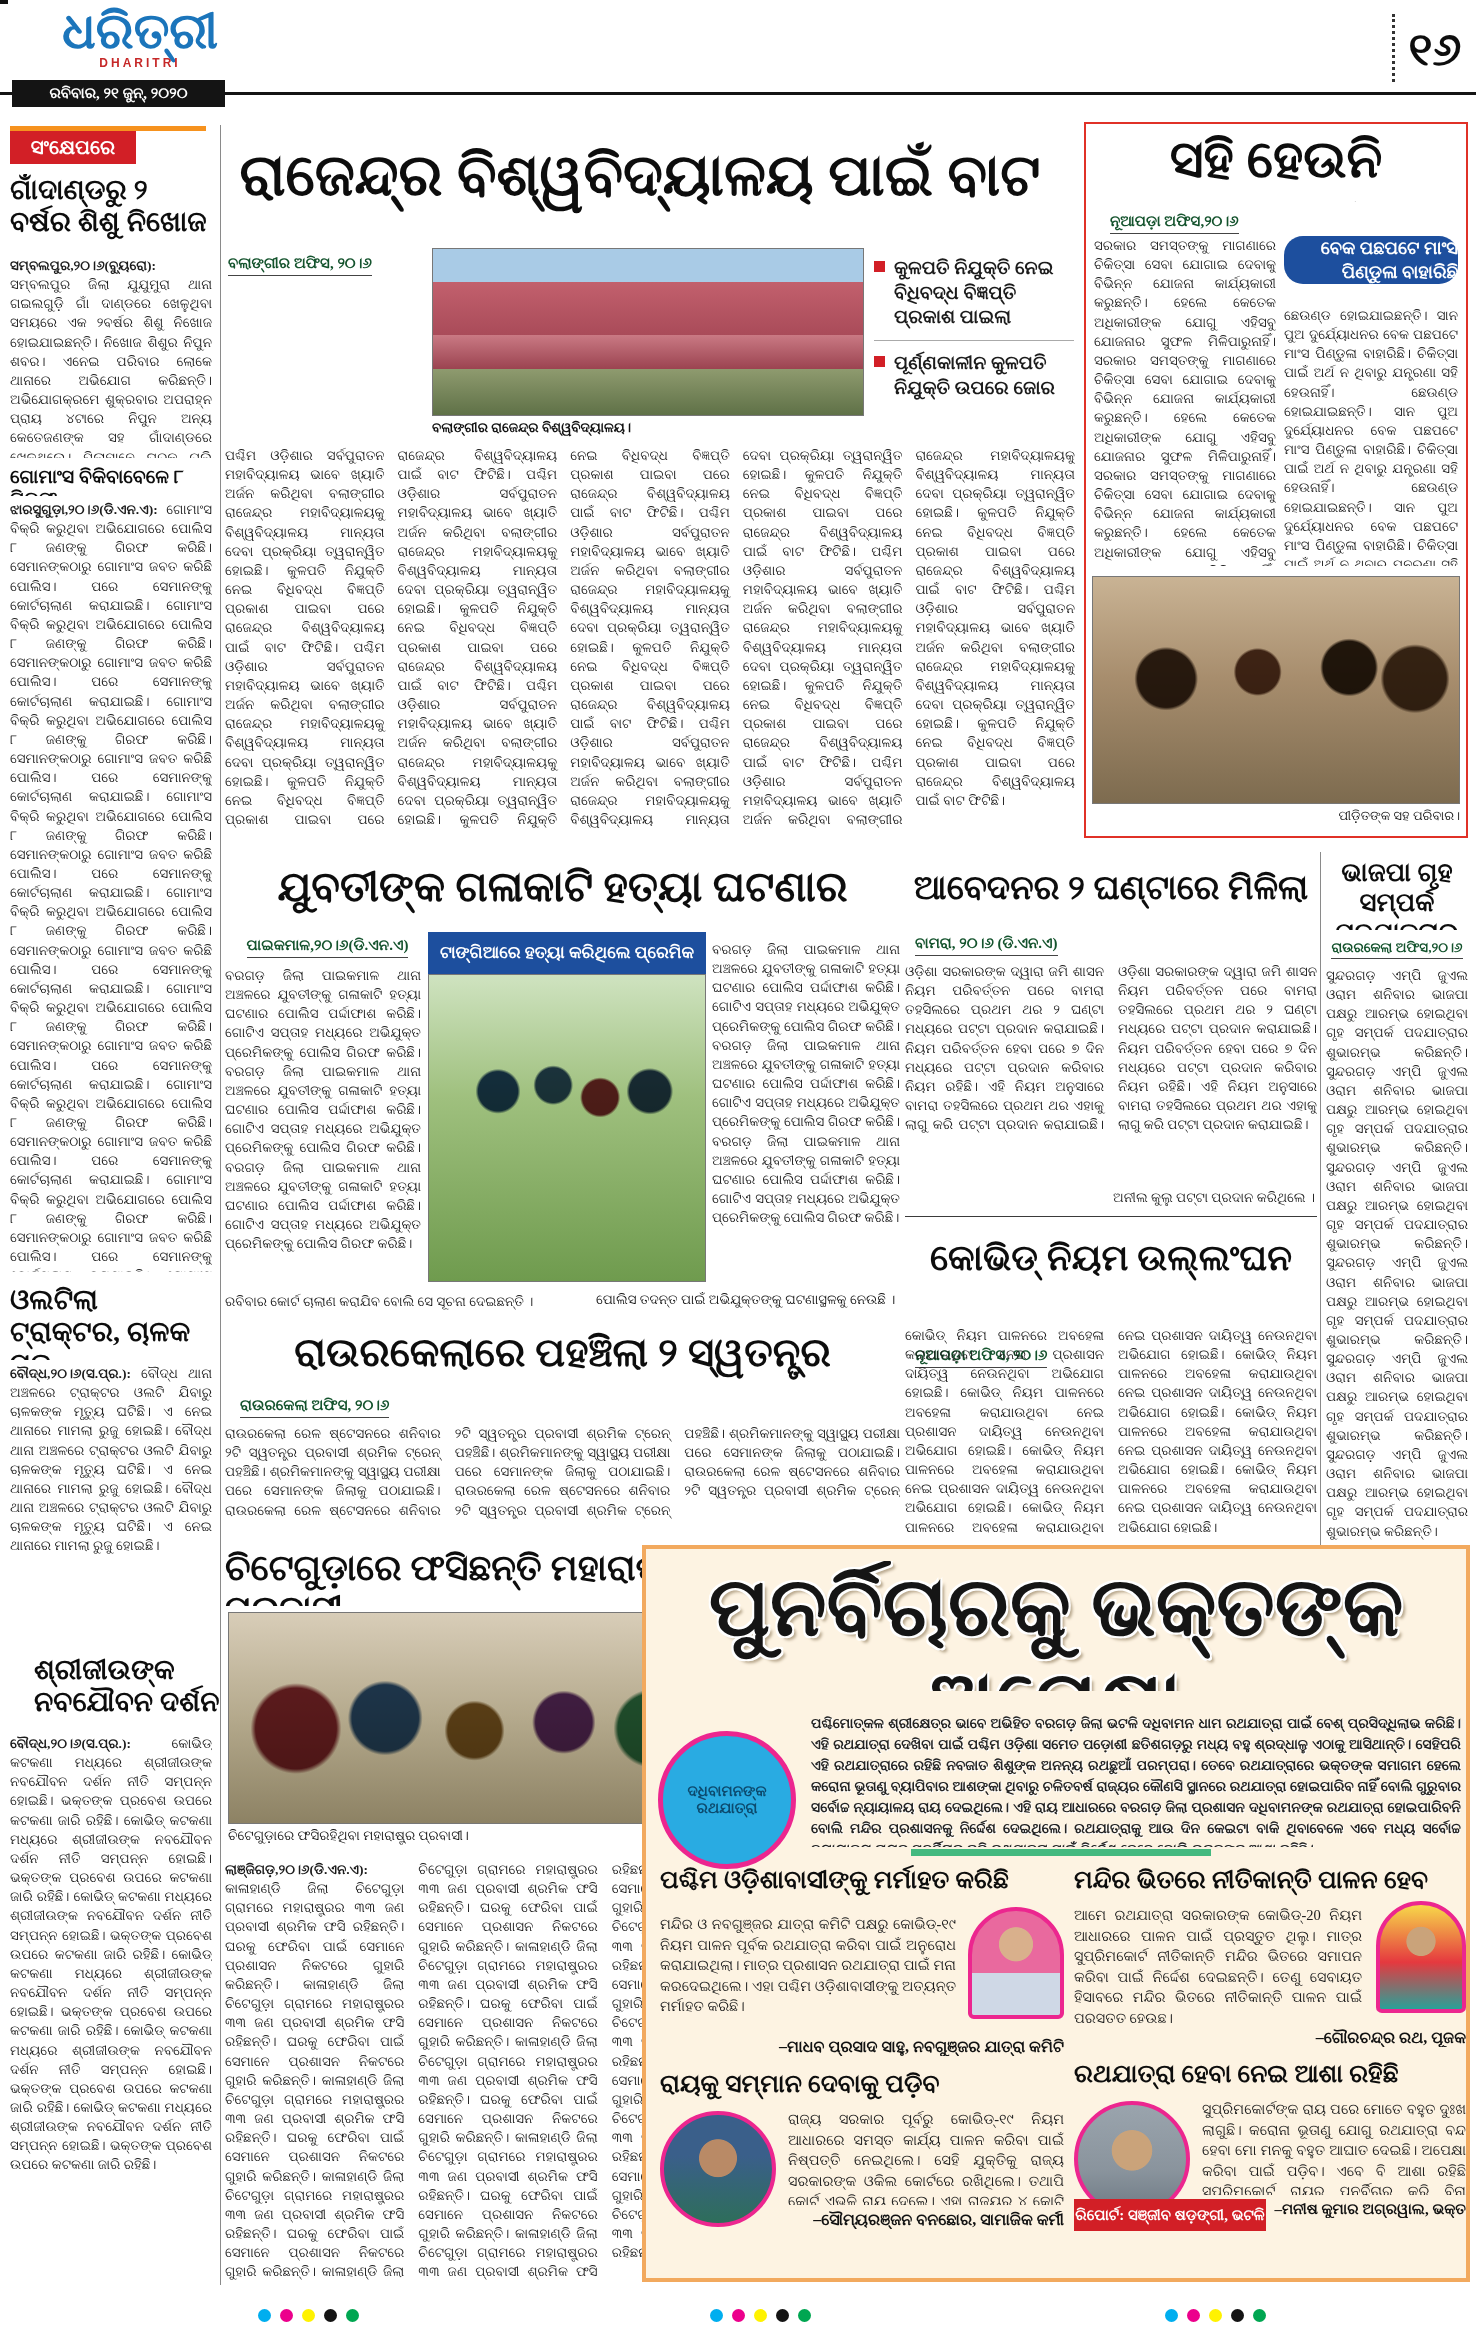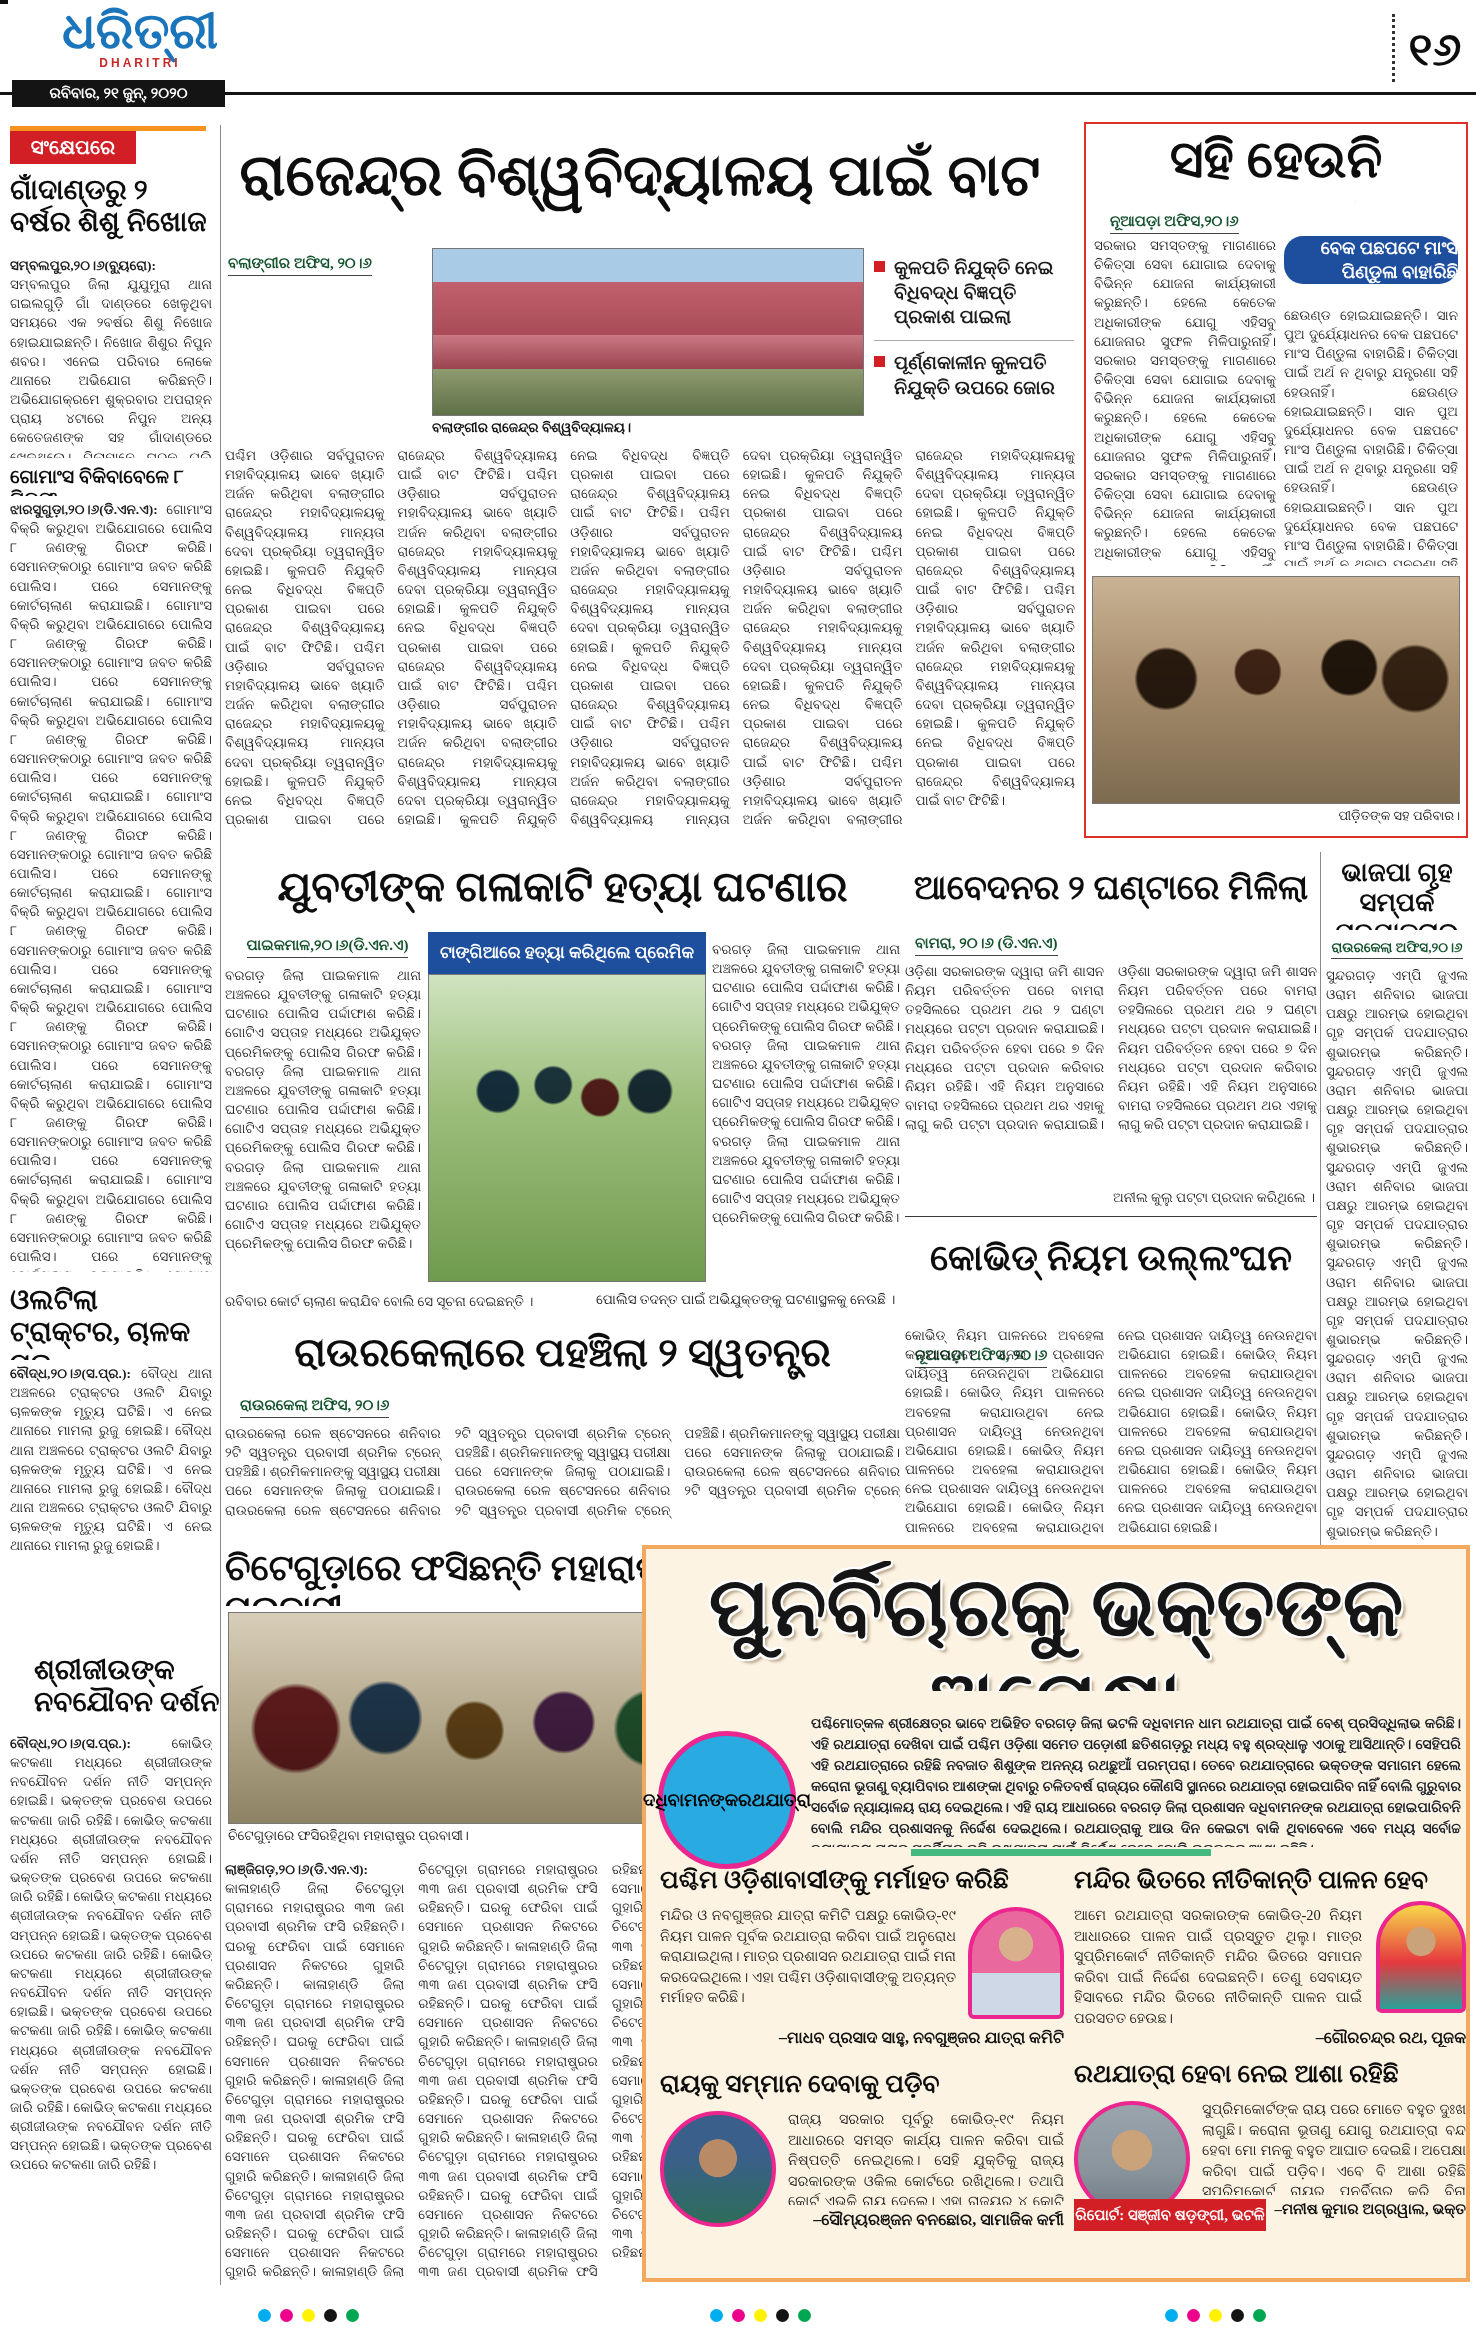--- a/index.html
+++ b/index.html
@@ -142,33 +142,33 @@
       radial-gradient(circle at 60% 52%, #562a6e 8%, transparent 9%),
       radial-gradient(circle at 76% 55%, #2a6e4a 8%, transparent 9%),
       radial-gradient(circle at 90% 50%, #8a3a2a 8%, transparent 9%);background-blend-mode:multiply;"></div>
   <div class="abs cap" style="left:228px;top:1828px;width:560px;height:22px;font-weight:400;">ଚିଟେଗୁଡ଼ାରେ ଫସିରହିଥିବା ମହାରାଷ୍ଟ୍ର ପ୍ରବାସୀ।</div>
   <div class="abs bd cols3" style="left:225px;top:1860px;width:566px;height:428px;"><b>ଲାଞ୍ଜିଗଡ଼,୨୦।୬(ଡି.ଏନ.ଏ):</b> <span>କାଳାହାଣ୍ଡି ଜିଲା ଚିଟେଗୁଡ଼ା ଗ୍ରାମରେ ମହାରାଷ୍ଟ୍ରର ୩୩ ଜଣ ପ୍ରବାସୀ ଶ୍ରମିକ ଫସି ରହିଛନ୍ତି। ଘରକୁ ଫେରିବା ପାଇଁ ସେମାନେ ପ୍ରଶାସନ ନିକଟରେ ଗୁହାରି କରିଛନ୍ତି।  କାଳାହାଣ୍ଡି ଜିଲା ଚିଟେଗୁଡ଼ା ଗ୍ରାମରେ ମହାରାଷ୍ଟ୍ରର ୩୩ ଜଣ ପ୍ରବାସୀ ଶ୍ରମିକ ଫସି ରହିଛନ୍ତି। ଘରକୁ ଫେରିବା ପାଇଁ ସେମାନେ ପ୍ରଶାସନ ନିକଟରେ ଗୁହାରି କରିଛନ୍ତି।  କାଳାହାଣ୍ଡି ଜିଲା ଚିଟେଗୁଡ଼ା ଗ୍ରାମରେ ମହାରାଷ୍ଟ୍ରର ୩୩ ଜଣ ପ୍ରବାସୀ ଶ୍ରମିକ ଫସି ରହିଛନ୍ତି। ଘରକୁ ଫେରିବା ପାଇଁ ସେମାନେ ପ୍ରଶାସନ ନିକଟରେ ଗୁହାରି କରିଛନ୍ତି।  କାଳାହାଣ୍ଡି ଜିଲା ଚିଟେଗୁଡ଼ା ଗ୍ରାମରେ ମହାରାଷ୍ଟ୍ରର ୩୩ ଜଣ ପ୍ରବାସୀ ଶ୍ରମିକ ଫସି ରହିଛନ୍ତି। ଘରକୁ ଫେରିବା ପାଇଁ ସେମାନେ ପ୍ରଶାସନ ନିକଟରେ ଗୁହାରି କରିଛନ୍ତି।  କାଳାହାଣ୍ଡି ଜିଲା ଚିଟେଗୁଡ଼ା ଗ୍ରାମରେ ମହାରାଷ୍ଟ୍ରର ୩୩ ଜଣ ପ୍ରବାସୀ ଶ୍ରମିକ ଫସି ରହିଛନ୍ତି। ଘରକୁ ଫେରିବା ପାଇଁ ସେମାନେ ପ୍ରଶାସନ ନିକଟରେ ଗୁହାରି କରିଛନ୍ତି।  କାଳାହାଣ୍ଡି ଜିଲା ଚିଟେଗୁଡ଼ା ଗ୍ରାମରେ ମହାରାଷ୍ଟ୍ରର ୩୩ ଜଣ ପ୍ରବାସୀ ଶ୍ରମିକ ଫସି ରହିଛନ୍ତି। ଘରକୁ ଫେରିବା ପାଇଁ ସେମାନେ ପ୍ରଶାସନ ନିକଟରେ ଗୁହାରି କରିଛନ୍ତି।  କାଳାହାଣ୍ଡି ଜିଲା ଚିଟେଗୁଡ଼ା ଗ୍ରାମରେ ମହାରାଷ୍ଟ୍ରର ୩୩ ଜଣ ପ୍ରବାସୀ ଶ୍ରମିକ ଫସି ରହିଛନ୍ତି। ଘରକୁ ଫେରିବା ପାଇଁ ସେମାନେ ପ୍ରଶାସନ ନିକଟରେ ଗୁହାରି କରିଛନ୍ତି।  କାଳାହାଣ୍ଡି ଜିଲା ଚିଟେଗୁଡ଼ା ଗ୍ରାମରେ ମହାରାଷ୍ଟ୍ରର ୩୩ ଜଣ ପ୍ରବାସୀ ଶ୍ରମିକ ଫସି ରହିଛନ୍ତି। ଘରକୁ ଫେରିବା ପାଇଁ ସେମାନେ ପ୍ରଶାସନ ନିକଟରେ ଗୁହାରି କରିଛନ୍ତି।  କାଳାହାଣ୍ଡି ଜିଲା ଚିଟେଗୁଡ଼ା ଗ୍ରାମରେ ମହାରାଷ୍ଟ୍ରର ୩୩ ଜଣ ପ୍ରବାସୀ ଶ୍ରମିକ ଫସି ରହିଛନ୍ତି। ଘରକୁ ଫେରିବା ପାଇଁ ସେମାନେ ପ୍ରଶାସନ ନିକଟରେ ଗୁହାରି କରିଛନ୍ତି।  କାଳାହାଣ୍ଡି ଜିଲା ଚିଟେଗୁଡ଼ା ଗ୍ରାମରେ ମହାରାଷ୍ଟ୍ରର ୩୩ ଜଣ ପ୍ରବାସୀ ଶ୍ରମିକ ଫସି ରହିଛନ୍ତି। ଘରକୁ ଫେରିବା ପାଇଁ ସେମାନେ ପ୍ରଶାସନ ନିକଟରେ ଗୁହାରି କରିଛନ୍ତି।  କାଳାହାଣ୍ଡି ଜିଲା ଚିଟେଗୁଡ଼ା ଗ୍ରାମରେ ମହାରାଷ୍ଟ୍ରର ୩୩ ଜଣ ପ୍ରବାସୀ ଶ୍ରମିକ ଫସି ରହିଛନ୍ତି। ଘରକୁ ଫେରିବା ପାଇଁ ସେମାନେ ପ୍ରଶାସନ ନିକଟରେ ଗୁହାରି କରିଛନ୍ତି।  କାଳାହାଣ୍ଡି ଜିଲା ଚିଟେଗୁଡ଼ା ଗ୍ରାମରେ ମହାରାଷ୍ଟ୍ରର ୩୩ ଜଣ ପ୍ରବାସୀ ଶ୍ରମିକ ଫସି ରହିଛନ୍ତି। ଘରକୁ ଫେରିବା ପାଇଁ ସେମାନେ ପ୍ରଶାସନ ନିକଟରେ ଗୁହାରି କରିଛନ୍ତି।  କାଳାହାଣ୍ଡି ଜିଲା ଚିଟେଗୁଡ଼ା ଗ୍ରାମରେ ମହାରାଷ୍ଟ୍ରର ୩୩ ଜଣ ପ୍ରବାସୀ ଶ୍ରମିକ ଫସି ରହିଛନ୍ତି। ଘରକୁ ଫେରିବା ପାଇଁ ସେମାନେ ପ୍ରଶାସନ ନିକଟରେ ଗୁହାରି କରିଛନ୍ତି। </span></div>
 
   <div class="abs" style="left:642px;top:1545px;width:828px;height:737px;border:4px solid #f2a95e;box-sizing:border-box;background:#fdf3e2;">
 
     <div class="hl ctr" style="margin-top:12px;height:130px;font-size:82px;color:#151515;text-shadow:2px 2px 0 #fff,-2px -2px 0 #fff,2px -2px 0 #fff,-2px 2px 0 #fff,4px 4px 3px #b9a98f;">ପୁନର୍ବିଚାରକୁ ଭକ୍ତଙ୍କ ଅପେକ୍ଷା</div>
 
-    <div style="position:absolute;left:12px;top:182px;width:138px;height:138px;border-radius:50%;background:#29abe2;border:5px solid #ec268f;color:#000000;font-weight:700;font-size:18px;display:flex;flex-direction:row;align-items:center;justify-content:center;text-align:center;box-sizing:border-box;">
+    <div style="position:absolute;left:12px;top:182px;width:138px;height:138px;border-radius:50%;background:#29abe2;border:5px solid #ec268f;color:#0c4a6e;font-weight:700;font-size:15px;display:flex;flex-direction:column;align-items:center;justify-content:center;text-align:center;box-sizing:border-box;">
       <span>ଦଧିବାମନଙ୍କ</span>
       <span>ରଥଯାତ୍ରା</span>
     </div>
 
     <div style="position:absolute;left:165px;top:164px;width:650px;height:134px;font-size:14px;font-weight:600;line-height:1.5;text-align:justify;color:#222;text-shadow:1px 1px 0 #fff;overflow:hidden;">ପଶ୍ଚିମୋତ୍କଳ ଶ୍ରୀକ୍ଷେତ୍ର ଭାବେ ଅଭିହିତ ବରଗଡ଼ ଜିଲା ଭଟଳି ଦଧିବାମନ ଧାମ ରଥଯାତ୍ରା ପାଇଁ ବେଶ୍ ପ୍ରସିଦ୍ଧିଲାଭ କରିଛି। ଏହି ରଥଯାତ୍ରା ଦେଖିବା ପାଇଁ ପଶ୍ଚିମ ଓଡ଼ିଶା ସମେତ ପଡ଼ୋଶୀ ଛତିଶଗଡ଼ରୁ ମଧ୍ୟ ବହୁ ଶ୍ରଦ୍ଧାଳୁ ଏଠାକୁ ଆସିଥାନ୍ତି। ସେହିପରି ଏହି ରଥଯାତ୍ରାରେ ରହିଛି ନବଜାତ ଶିଶୁଙ୍କ ଅନନ୍ୟ ରଥଛୁଆଁ ପରମ୍ପରା। ତେବେ ରଥଯାତ୍ରାରେ ଭକ୍ତଙ୍କ ସମାଗମ ହେଲେ କରୋନା ଭୂତାଣୁ ବ୍ୟାପିବାର ଆଶଙ୍କା ଥିବାରୁ ଚଳିତବର୍ଷ ରାଜ୍ୟର କୌଣସି ସ୍ଥାନରେ ରଥଯାତ୍ରା ହୋଇପାରିବ ନାହିଁ ବୋଲି ଗୁରୁବାର ସର୍ବୋଚ୍ଚ ନ୍ୟାୟାଳୟ ରାୟ ଦେଇଥିଲେ। ଏହି ରାୟ ଆଧାରରେ ବରଗଡ଼ ଜିଲା ପ୍ରଶାସନ ଦଧିବାମନଙ୍କ ରଥଯାତ୍ରା ହୋଇପାରିବନି ବୋଲି ମନ୍ଦିର ପ୍ରଶାସନକୁ ନିର୍ଦ୍ଦେଶ ଦେଇଥିଲେ। ରଥଯାତ୍ରାକୁ ଆଉ ଦିନ କେଇଟା ବାକି ଥିବାବେଳେ ଏବେ ମଧ୍ୟ ସର୍ବୋଚ୍ଚ ନ୍ୟାୟାଳୟ ରାୟର ପୁନର୍ବିଚାର କରି ରଥଯାତ୍ରା ପାଇଁ ନିର୍ଦ୍ଦେଶ ଦେବେ ବୋଲି ଭକ୍ତଙ୍କ ଆଶା ରହିଛି।</div>
 
     <div style="position:absolute;left:265px;top:300px;width:300px;height:7px;background:#43b97f;"></div>
 
     <div style="position:absolute;left:14px;top:316px;width:404px;height:200px;">
       <div class="quote-hl" style="height:34px;">ପଶ୍ଚିମ ଓଡ଼ିଶାବାସୀଙ୍କୁ ମର୍ମାହତ କରିଛି</div>
       <div class="portrait" style="position:absolute;right:0;top:42px;width:96px;height:112px;border-radius:50px 50px 6px 6px;background:radial-gradient(circle at 50% 32%,#d9b08c 20%,transparent 21%),linear-gradient(180deg,#e9699e 0%,#e9699e 60%,#cfd8e6 60%);"></div>
-      <div class="bd" style="width:296px;height:118px;margin-top:6px;font-size:14.5px;">ମନ୍ଦିର ଓ ନବଗୁଞ୍ଜର ଯାତ୍ରା କମିଟି ପକ୍ଷରୁ କୋଭିଡ୍-୧୯ ନିୟମ ପାଳନ ପୂର୍ବକ ରଥଯାତ୍ରା କରିବା ପାଇଁ ଅନୁରୋଧ କରାଯାଇଥିଲା। ମାତ୍ର ପ୍ରଶାସନ ରଥଯାତ୍ରା ପାଇଁ ମନା କରଦେଇଥିଲେ। ଏହା ପଶ୍ଚିମ ଓଡ଼ିଶାବାସୀଙ୍କୁ ଅତ୍ୟନ୍ତ ମର୍ମାହତ କରିଛି।</div>
+      <div class="bd" style="width:296px;height:118px;margin-top:15px;font-size:14.5px;">ମନ୍ଦିର ଓ ନବଗୁଞ୍ଜର ଯାତ୍ରା କମିଟି ପକ୍ଷରୁ କୋଭିଡ୍-୧୯ ନିୟମ ପାଳନ ପୂର୍ବକ ରଥଯାତ୍ରା କରିବା ପାଇଁ ଅନୁରୋଧ କରାଯାଇଥିଲା। ମାତ୍ର ପ୍ରଶାସନ ରଥଯାତ୍ରା ପାଇଁ ମନା କରଦେଇଥିଲେ। ଏହା ପଶ୍ଚିମ ଓଡ଼ିଶାବାସୀଙ୍କୁ ଅତ୍ୟନ୍ତ ମର୍ମାହତ କରିଛି।</div>
       <div class="attr" style="margin-top:6px;">–ମାଧବ ପ୍ରସାଦ ସାହୁ, ନବଗୁଞ୍ଜର ଯାତ୍ରା କମିଟି</div>
     </div>
 
     <div style="position:absolute;left:428px;top:316px;width:392px;height:200px;">
       <div class="quote-hl" style="height:34px;">ମନ୍ଦିର ଭିତରେ ନୀତିକାନ୍ତି ପାଳନ ହେବ</div>
       <div class="portrait" style="position:absolute;right:0;top:36px;width:90px;height:112px;border-radius:46px 46px 6px 6px;background:radial-gradient(circle at 50% 35%,#caa37a 18%,transparent 19%),linear-gradient(180deg,#f7d84a 0%,#e5393f 55%,#2aa198 100%);"></div>
       <div class="bd" style="width:288px;height:118px;margin-top:6px;font-size:14.5px;">ଆମେ ରଥଯାତ୍ରା ସରକାରଙ୍କ କୋଭିଡ୍-20 ନିୟମ ଆଧାରରେ ପାଳନ ପାଇଁ ପ୍ରସ୍ତୁତ ଥିଲୁ। ମାତ୍ର ସୁପ୍ରିମକୋର୍ଟ ନୀତିକାନ୍ତି ମନ୍ଦିର ଭିତରେ ସମାପନ କରିବା ପାଇଁ ନିର୍ଦ୍ଦେଶ ଦେଇଛନ୍ତି। ତେଣୁ ସେବାୟତ ହିସାବରେ ମନ୍ଦିର ଭିତରେ ନୀତିକାନ୍ତି ପାଳନ ପାଇଁ ପ୍ରସ୍ତୁତ ହେଉଛୁ।</div>
       <div class="attr" style="margin-top:6px;">–ଗୌରଚନ୍ଦ୍ର ରଥ, ପୂଜକ</div>
     </div>
 

